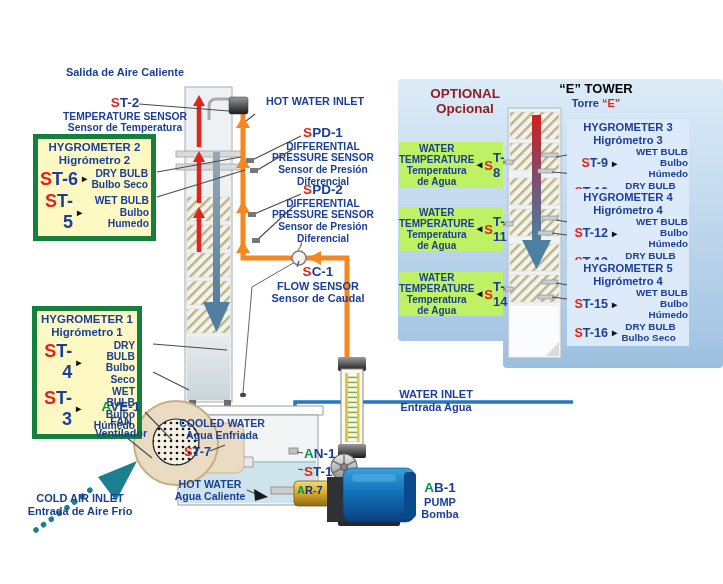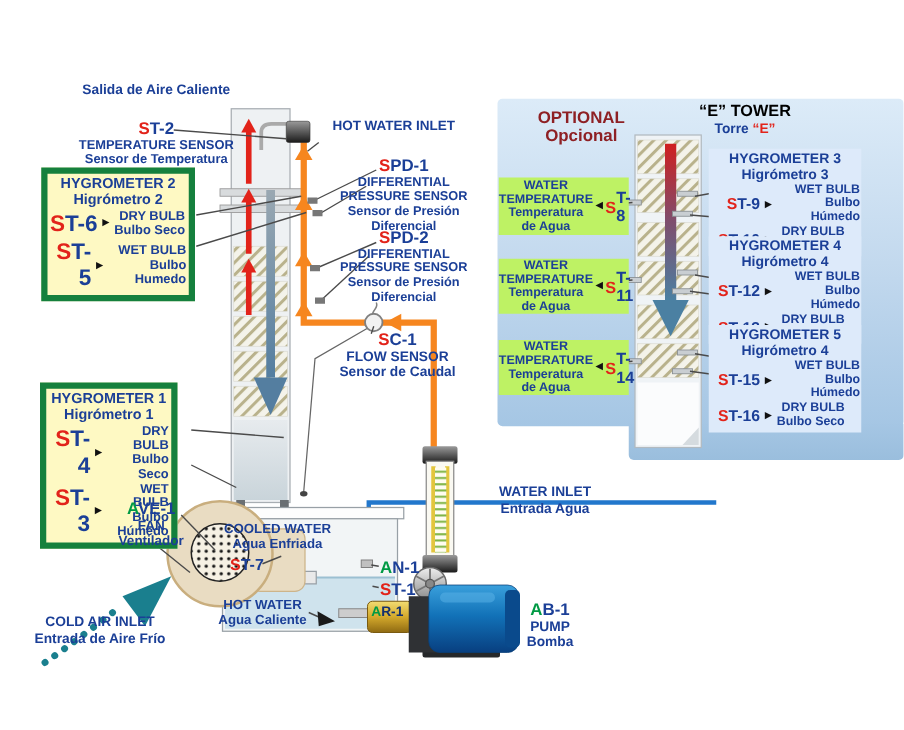--- a/index.html
+++ b/index.html
@@ -364,21 +364,21 @@
 
   <div class="code-abs" style="left:304px;top:446px">
     <span class="c-green">A</span><span>N-1</span>
   </div>
 
   <div class="code-abs" style="left:304px;top:464px">
     <span class="c-red">S</span><span>T-1</span>
   </div>
 
   <div class="ar1-badge">
-    <span class="c-green">A</span><span>R-1</span>
+    <span class="c-green">A</span><span>R-7</span>
   </div>
 
   <div class="lbl center" style="left:408px;top:480px;width:64px">
     <div class="code"><span class="c-green">A</span><span>B-1</span></div>
     <div>PUMP</div>
     <div>Bomba</div>
   </div>
 
   <div class="lbl center" style="left:394px;top:388px;width:84px">
     <div>WATER INLET</div>

